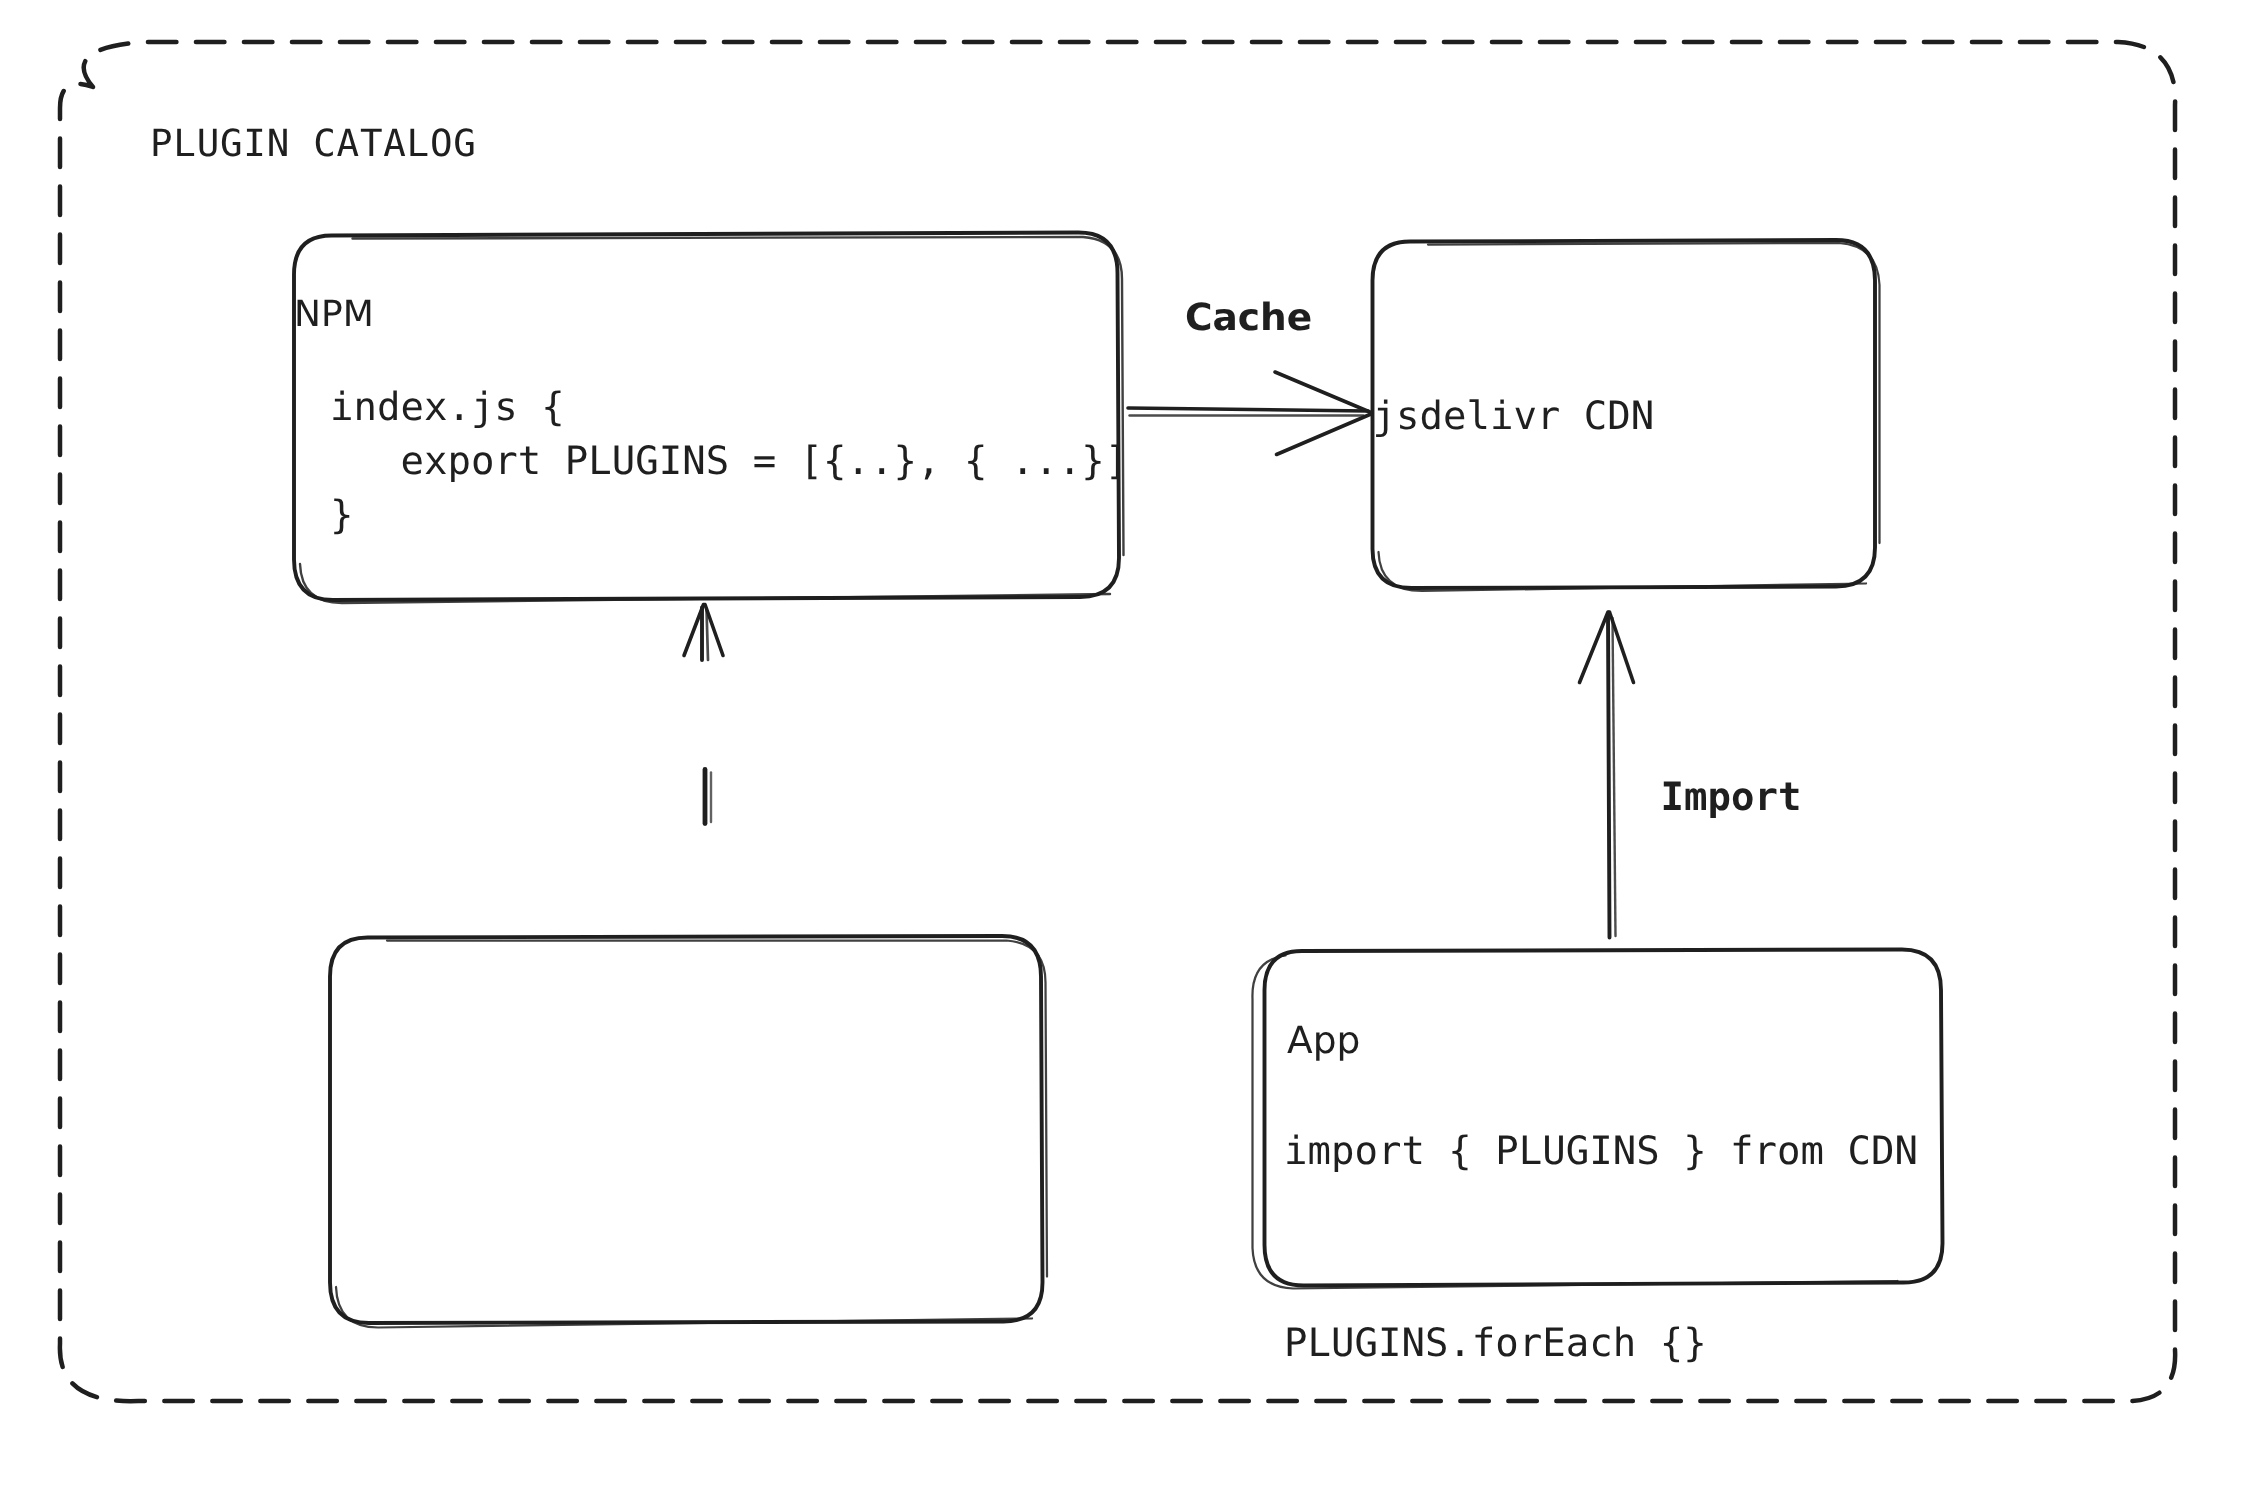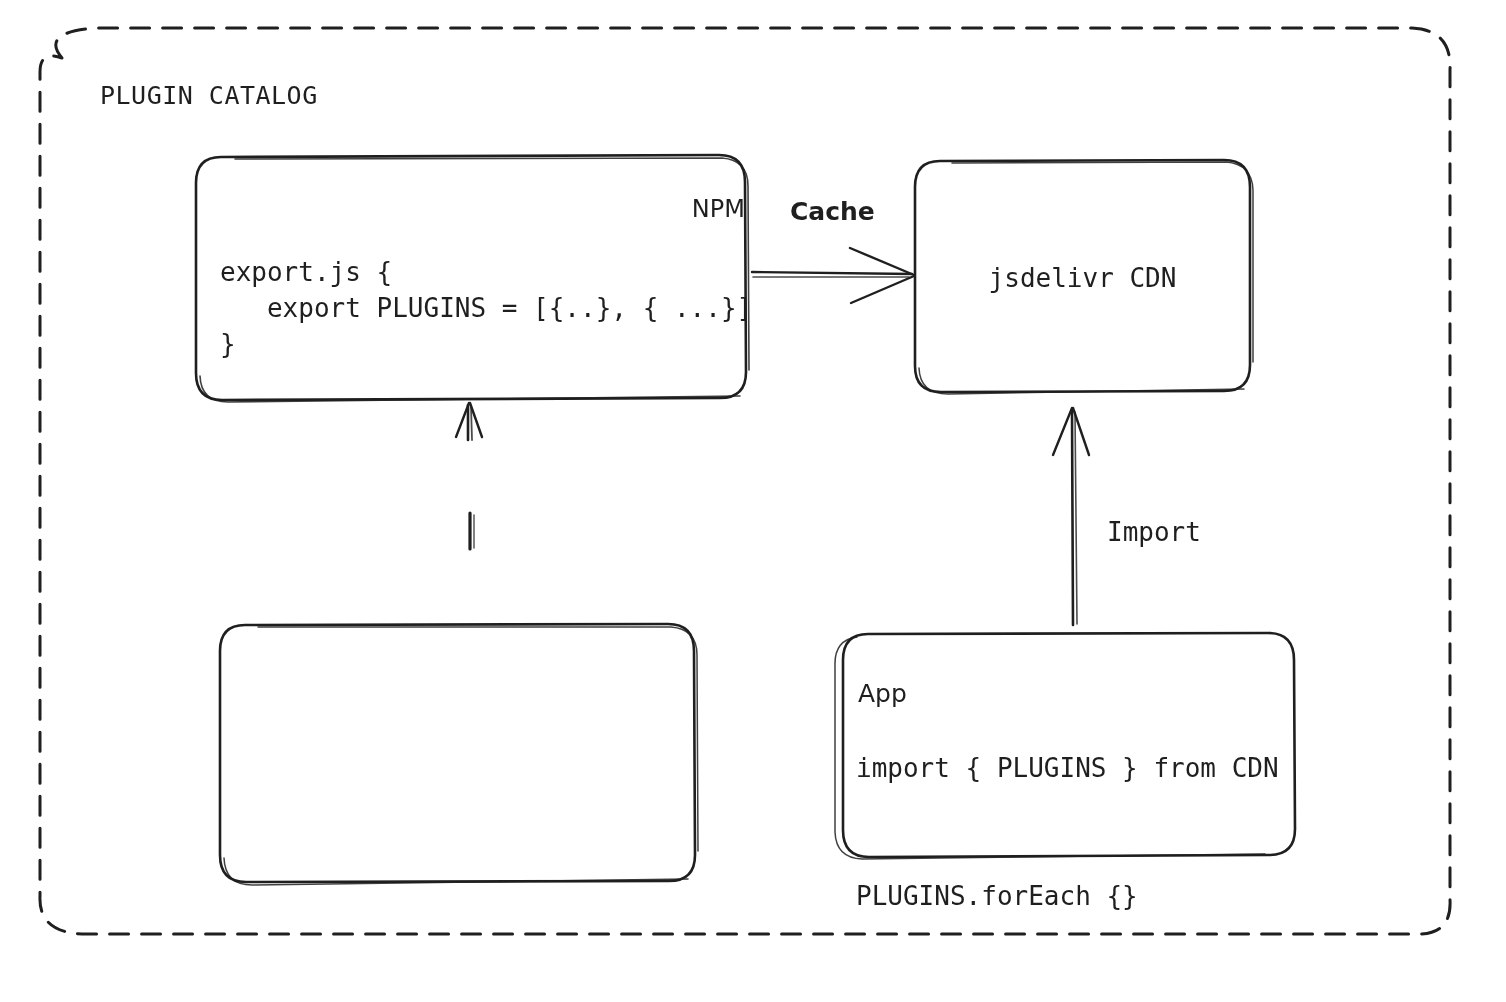--- a/index.html
+++ b/index.html
@@ -30,29 +30,29 @@
     white-space: pre;
     line-height: 1.0;
   }
   .mono  { font-family: "DejaVu Sans Mono", monospace; }
   .sans  { font-family: "DejaVu Sans", sans-serif; }
 
   
   #catalog-title { left: 100px; top: 83px; font-size: 25px; letter-spacing: 0.5px; }
 
   
-  #npm-title   { left: 196px; top: 197px; width: 549px; text-align: right; font-size: 24px; }
+  #npm-title   { left: 196px; top: 197px; width: 549px; text-align: left; font-size: 24px; }
   #npm-code    { left: 220px; top: 254px; font-size: 26px; line-height: 36px; }
 
   
-  #cdn-title   { left: 915px; top: 265px; width: 335px; text-align: center; font-size: 26px; }
+  #cdn-title   { left: 915px; top: 265px; width: 335px; font-size: 26px; }
 
   
   #cache-label  { left: 790px; top: 199px; font-size: 25px; font-weight: bold; }
-  #import-label { left: 1107px; top: 519px; font-size: 26px; }
+  #import-label { left: 1107px; top: 519px; font-size: 26px; font-weight: bold; }
   #build-label  { left: 300px; top: 449px; width: 340px; text-align: center; font-size: 25px; line-height: 35px; }
   #repo-label   { left: 290px; top: 569px; font-size: 26px; }
 
   
   #repo-code    { left: 222px; top: 710px; font-size: 26px; line-height: 38px; }
 
   
   #app-title    { left: 858px; top: 681px; font-size: 25px; }
   #app-code     { left: 856px; top: 736px; font-size: 26px; line-height: 64px; }
 </style>
@@ -101,21 +101,21 @@
         <path d="M 1089,455 L 1073,408" stroke-width="2.4"></path>
       </g>
 
     </g>
   </svg>
 
   <div class="lbl mono" id="catalog-title">PLUGIN CATALOG</div>
 
   <div class="lbl sans" id="npm-title">NPM</div>
 
-  <div class="lbl mono" id="npm-code">export.js {
+  <div class="lbl mono" id="npm-code">index.js {
    export PLUGINS = [{..}, { ...}]
 }</div>
 
   <div class="lbl mono" id="cdn-title">jsdelivr CDN</div>
 
   <div class="lbl sans" id="cache-label">Cache</div>
 
 
   <div class="lbl mono" id="import-label">Import</div>
 

